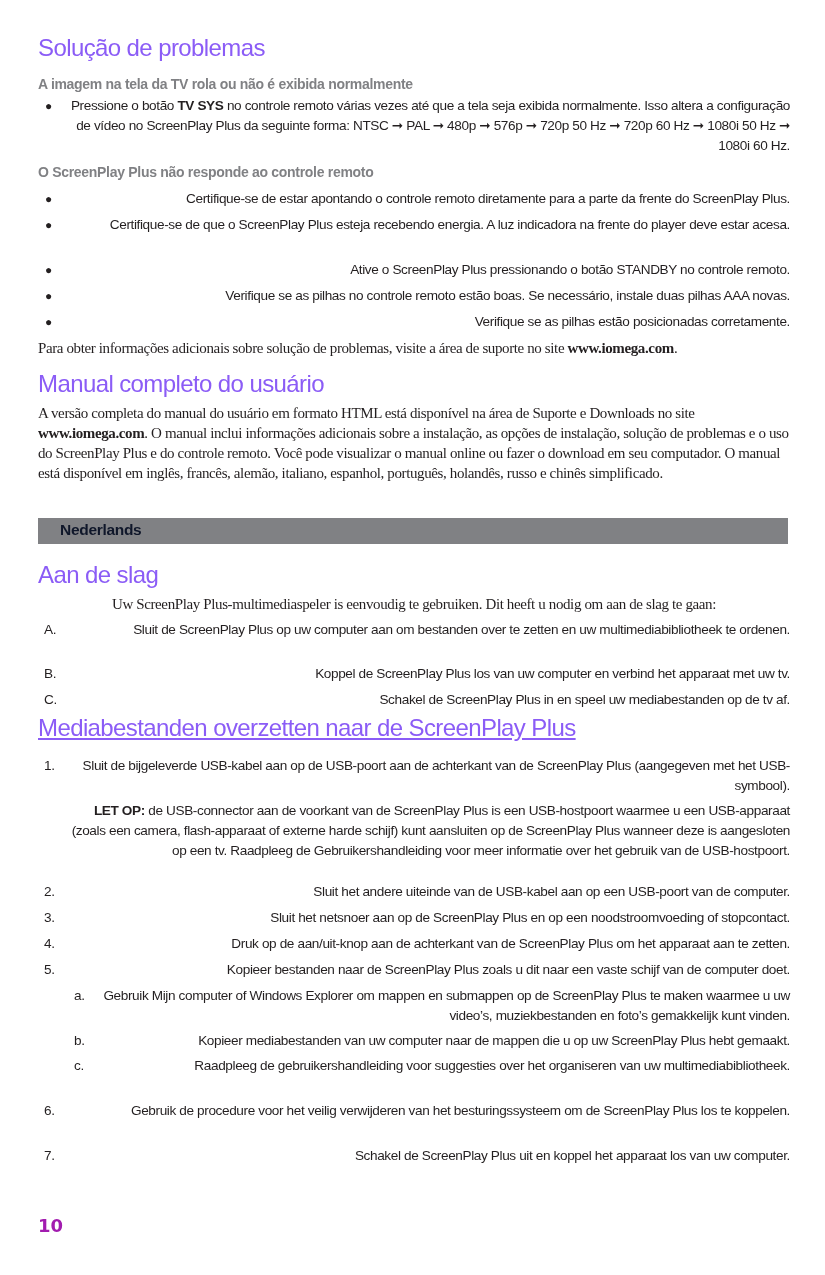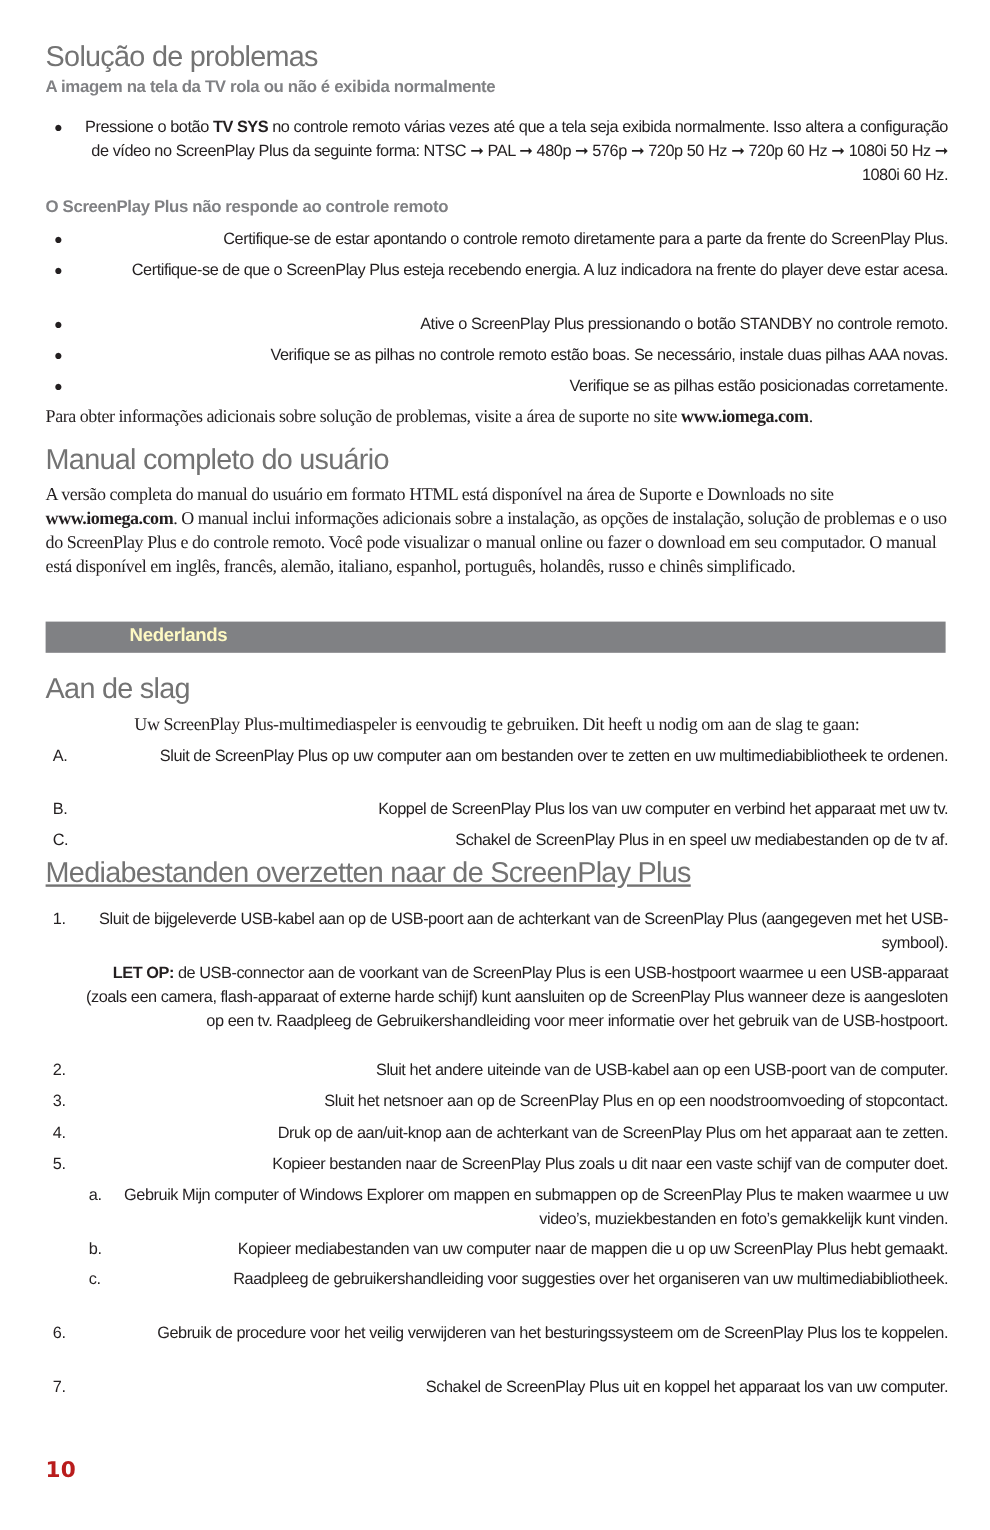--- a/index.html
+++ b/index.html
@@ -3,21 +3,21 @@
 <meta charset="utf-8">
 <style>
   html, body { margin: 0; padding: 0; background: #ffffff; }
   body {
     width: 825px; height: 1275px; position: relative; overflow: hidden;
     font-family: "Liberation Sans Narrow", "Liberation Sans", sans-serif;
     color: #231f20;
   }
   .page { position: absolute; left: 38px; top: 0; width: 750px; }
   .h1 {
-    position: absolute; left: 0; font-size: 24px; color: #737373;
+    position: absolute; left: 0; font-size: 24px; color: #8b5cf6;
     font-family: "Liberation Sans", sans-serif; letter-spacing: -0.6px; font-weight: normal; margin: 0;
     white-space: nowrap;
   }
   .h2 {
     position: absolute; left: 0; font-size: 14px; color: #808184; font-weight: bold;
     font-family: "Liberation Sans", sans-serif; letter-spacing: -0.3px; margin: 0; white-space: nowrap;
   }
   .p {
     position: absolute; left: 0; width: 752px; font-size: 15px; line-height: 20px;
     font-family: Liberation Serif, serif; letter-spacing: -0.38px; margin: 0;
@@ -29,35 +29,35 @@
   .li .mark { position: absolute; left: 6px; top: 0; }
   .li .bullet { position: absolute; left: 7px; top: 0; font-size: 12px; }
   .li .txt { display: block; margin-left: 30px; text-align: right; }
   .sub .mark { left: 36px; }
   .sub .txt { margin-left: 32px; }
   b { font-weight: bold; }
   .banner {
     position: absolute; left: 0; top: 518px; width: 750px; height: 26px; background: #808184;
   }
   .banner span {
-    position: absolute; left: 22px; top: 3px; color: #fef9c3; font-weight: bold; font-size: 15.5px;
-    font-family: "Liberation Sans", sans-serif; letter-spacing: -0.3px; margin-left: 48px;
+    position: absolute; left: 22px; top: 3px; color: #0f172a; font-weight: bold; font-size: 15.5px;
+    font-family: "Liberation Sans", sans-serif; letter-spacing: -0.3px;
   }
   .pagenum {
     position: absolute; left: 38px; top: 1215px; font-size: 18px; font-weight: bold;
-    font-family: "DejaVu Sans", sans-serif; color: #b91c1c;
+    font-family: "DejaVu Sans", sans-serif; color: #a21caf;
   }
 </style>
 </head>
 <body>
 
 <div class="page">
 
   <h1 class="h1" style="top:34px;">Solução de problemas</h1>
-  <h2 class="h2" style="top:64px;">A imagem na tela da TV rola ou não é exibida normalmente</h2>
+  <h2 class="h2" style="top:76px;">A imagem na tela da TV rola ou não é exibida normalmente</h2>
 
   <div class="li" style="top:96px;">
     <span class="bullet">●</span>
     <span class="txt"><span>Pressione o botão </span><b>TV SYS</b><span> no controle remoto várias vezes até que a tela seja exibida normalmente. Isso altera a configuração de vídeo no ScreenPlay Plus da seguinte forma: NTSC ➞ PAL ➞ 480p ➞ 576p ➞ 720p 50 Hz ➞ 720p 60 Hz ➞ 1080i 50 Hz ➞ 1080i 60 Hz.</span></span>
   </div>
 
   <h2 class="h2" style="top:164px;">O ScreenPlay Plus não responde ao controle remoto</h2>
 
   <div class="li" style="top:189px;">
     <span class="bullet">●</span>

